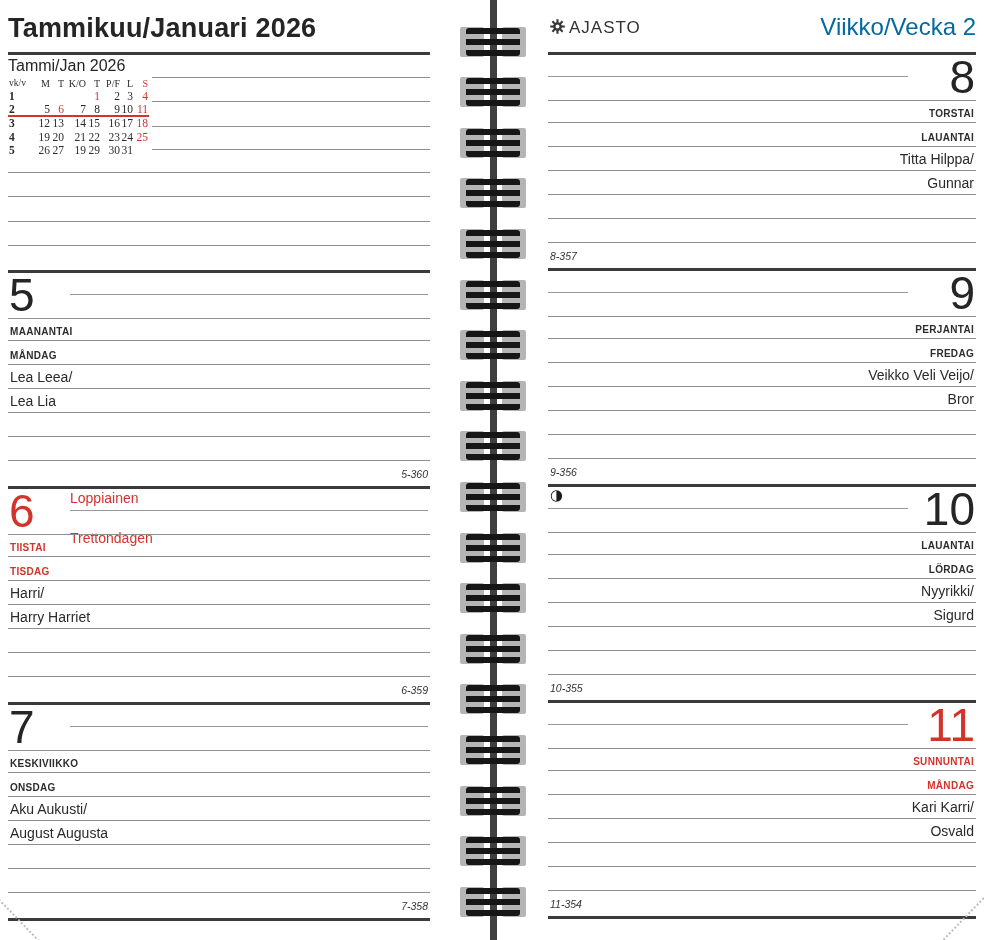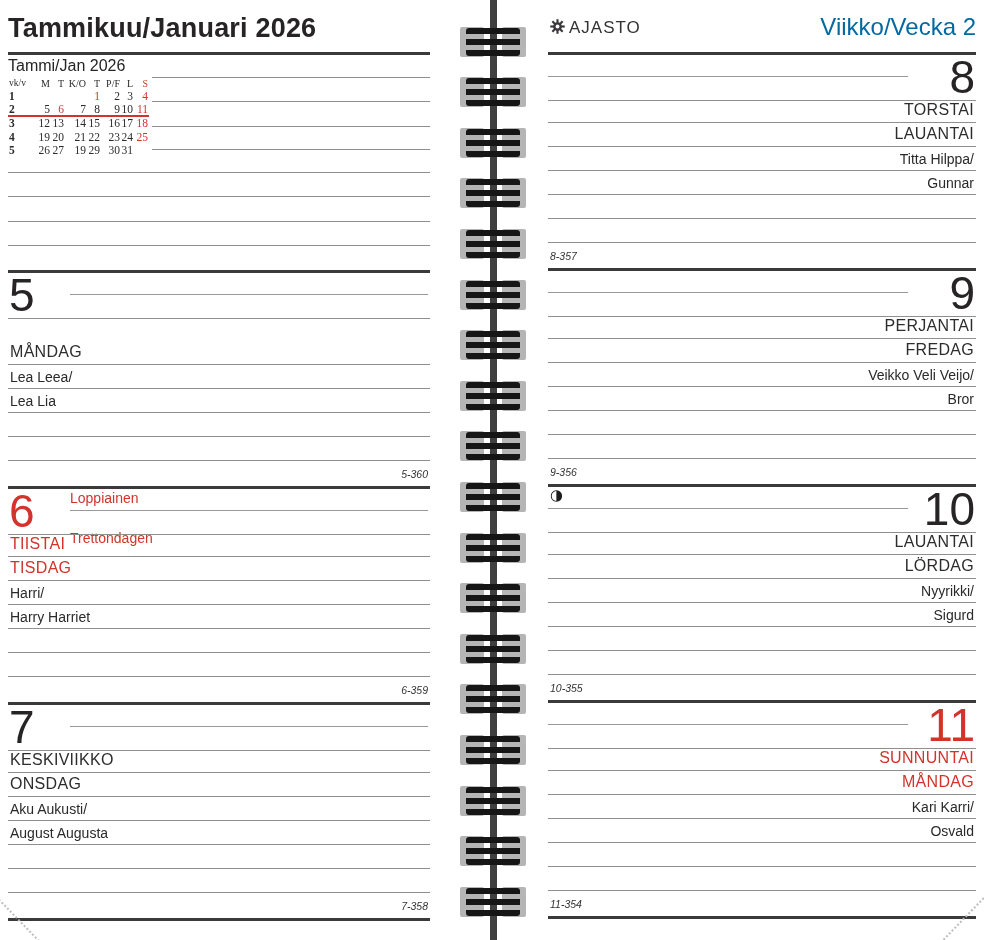--- a/index.html
+++ b/index.html
@@ -47,21 +47,21 @@
   .side-r .midline { left:0; right:68px; }
   .numline { position:absolute; top:48px; left:0; right:0; height:1px; background:#8f8f8f; }
   .row { position:absolute; left:0; right:0; border-bottom:1px solid #8f8f8f; display:flex; align-items:flex-end; padding:0 2px 3px 2px; }
   .side-r .row { justify-content:flex-end; }
   .r1 { top:48px;  height:23px; }
   .r2 { top:71px;  height:24px; }
   .r3 { top:95px;  height:24px; }
   .r4 { top:119px; height:24px; }
   .r5 { top:143px; height:24px; }
   .r6 { top:167px; height:24px; }
-  .lab { font-size:16px; letter-spacing:.3px; color:#2e2c2d; }
+  .lab { font-size:10px; letter-spacing:.3px; color:#2e2c2d;font-weight:bold; }
   .nm  { font-size:14px; color:#2b292a; }
   .code { position:absolute; top:198px; font-size:10.5px; color:#333;font-style:italic; }
   .side-l .code { right:2px; }
   .side-r .code { left:2px; }
   .red-day .num, .red-day .lab, .holiday { color:#d2332b; }
   .holiday { position:absolute; left:62px; font-size:14px; }
   .h1 { top:4px; } .h2 { top:44px; }
   .moon { position:absolute; left:2px; top:4px; font-size:15px; line-height:15px; color:#1c1c1c; font-family:"DejaVu Sans", sans-serif; }
 
   
@@ -159,20 +159,23 @@
     <div class="hline" style="top:172px"></div>
     <div class="hline" style="top:196px"></div>
     <div class="hline" style="top:221px"></div>
     <div class="hline" style="top:245px"></div>
 
     <div class="day-block side-l" style="top:270px">
       <div class="db-top"></div>
       <div class="num">5</div>
       <div class="midline"></div>
       <div class="numline"></div>
+      <div class="row r1">
+          <span class="lab">MAANANTAI</span>
+        </div>
       <div class="row r2">
           <span class="lab">MÅNDAG</span>
         </div>
       <div class="row r3">
           <span class="nm">Lea Leea/</span>
         </div>
       <div class="row r4">
           <span class="nm">Lea Lia</span>
         </div>
       <div class="row r5"></div>

